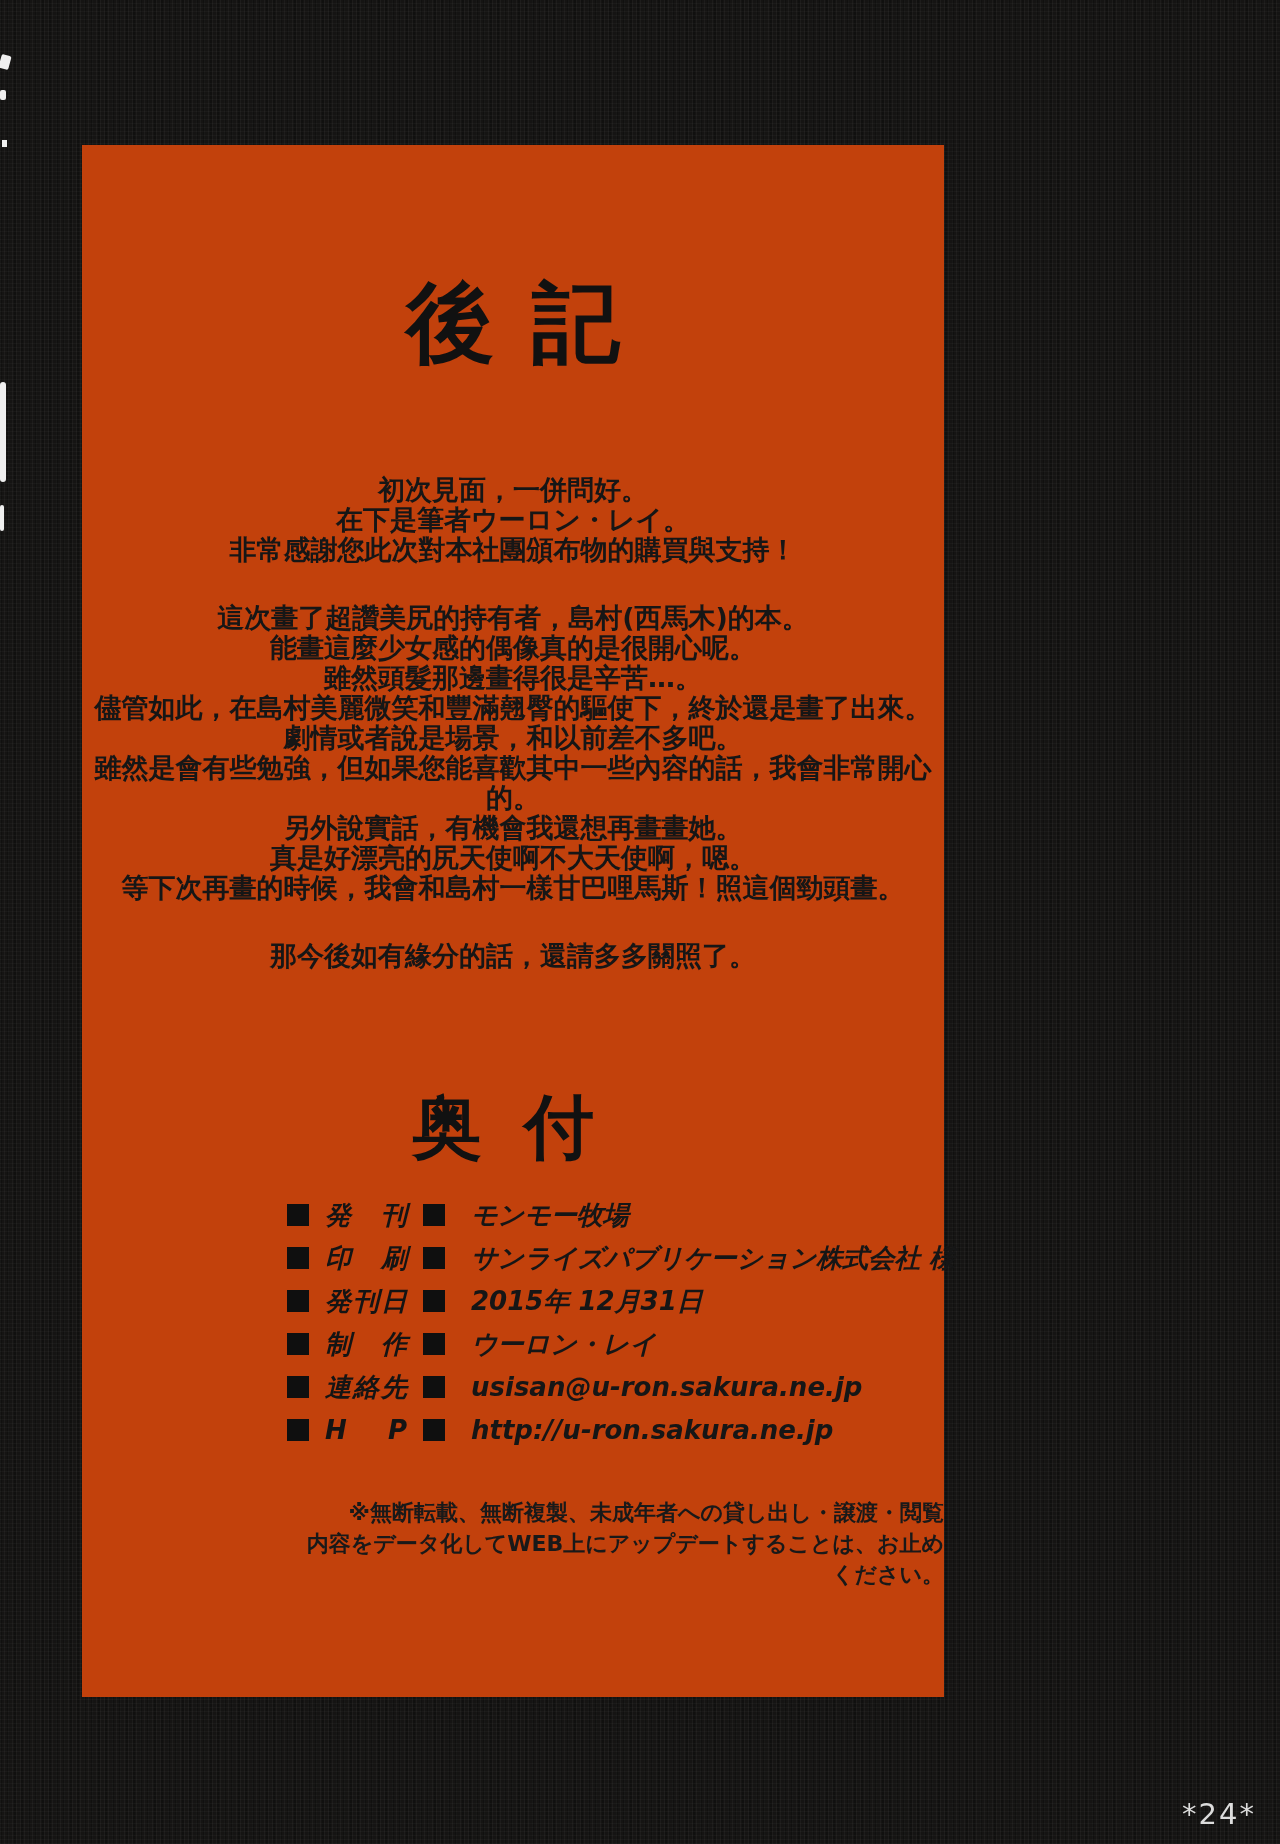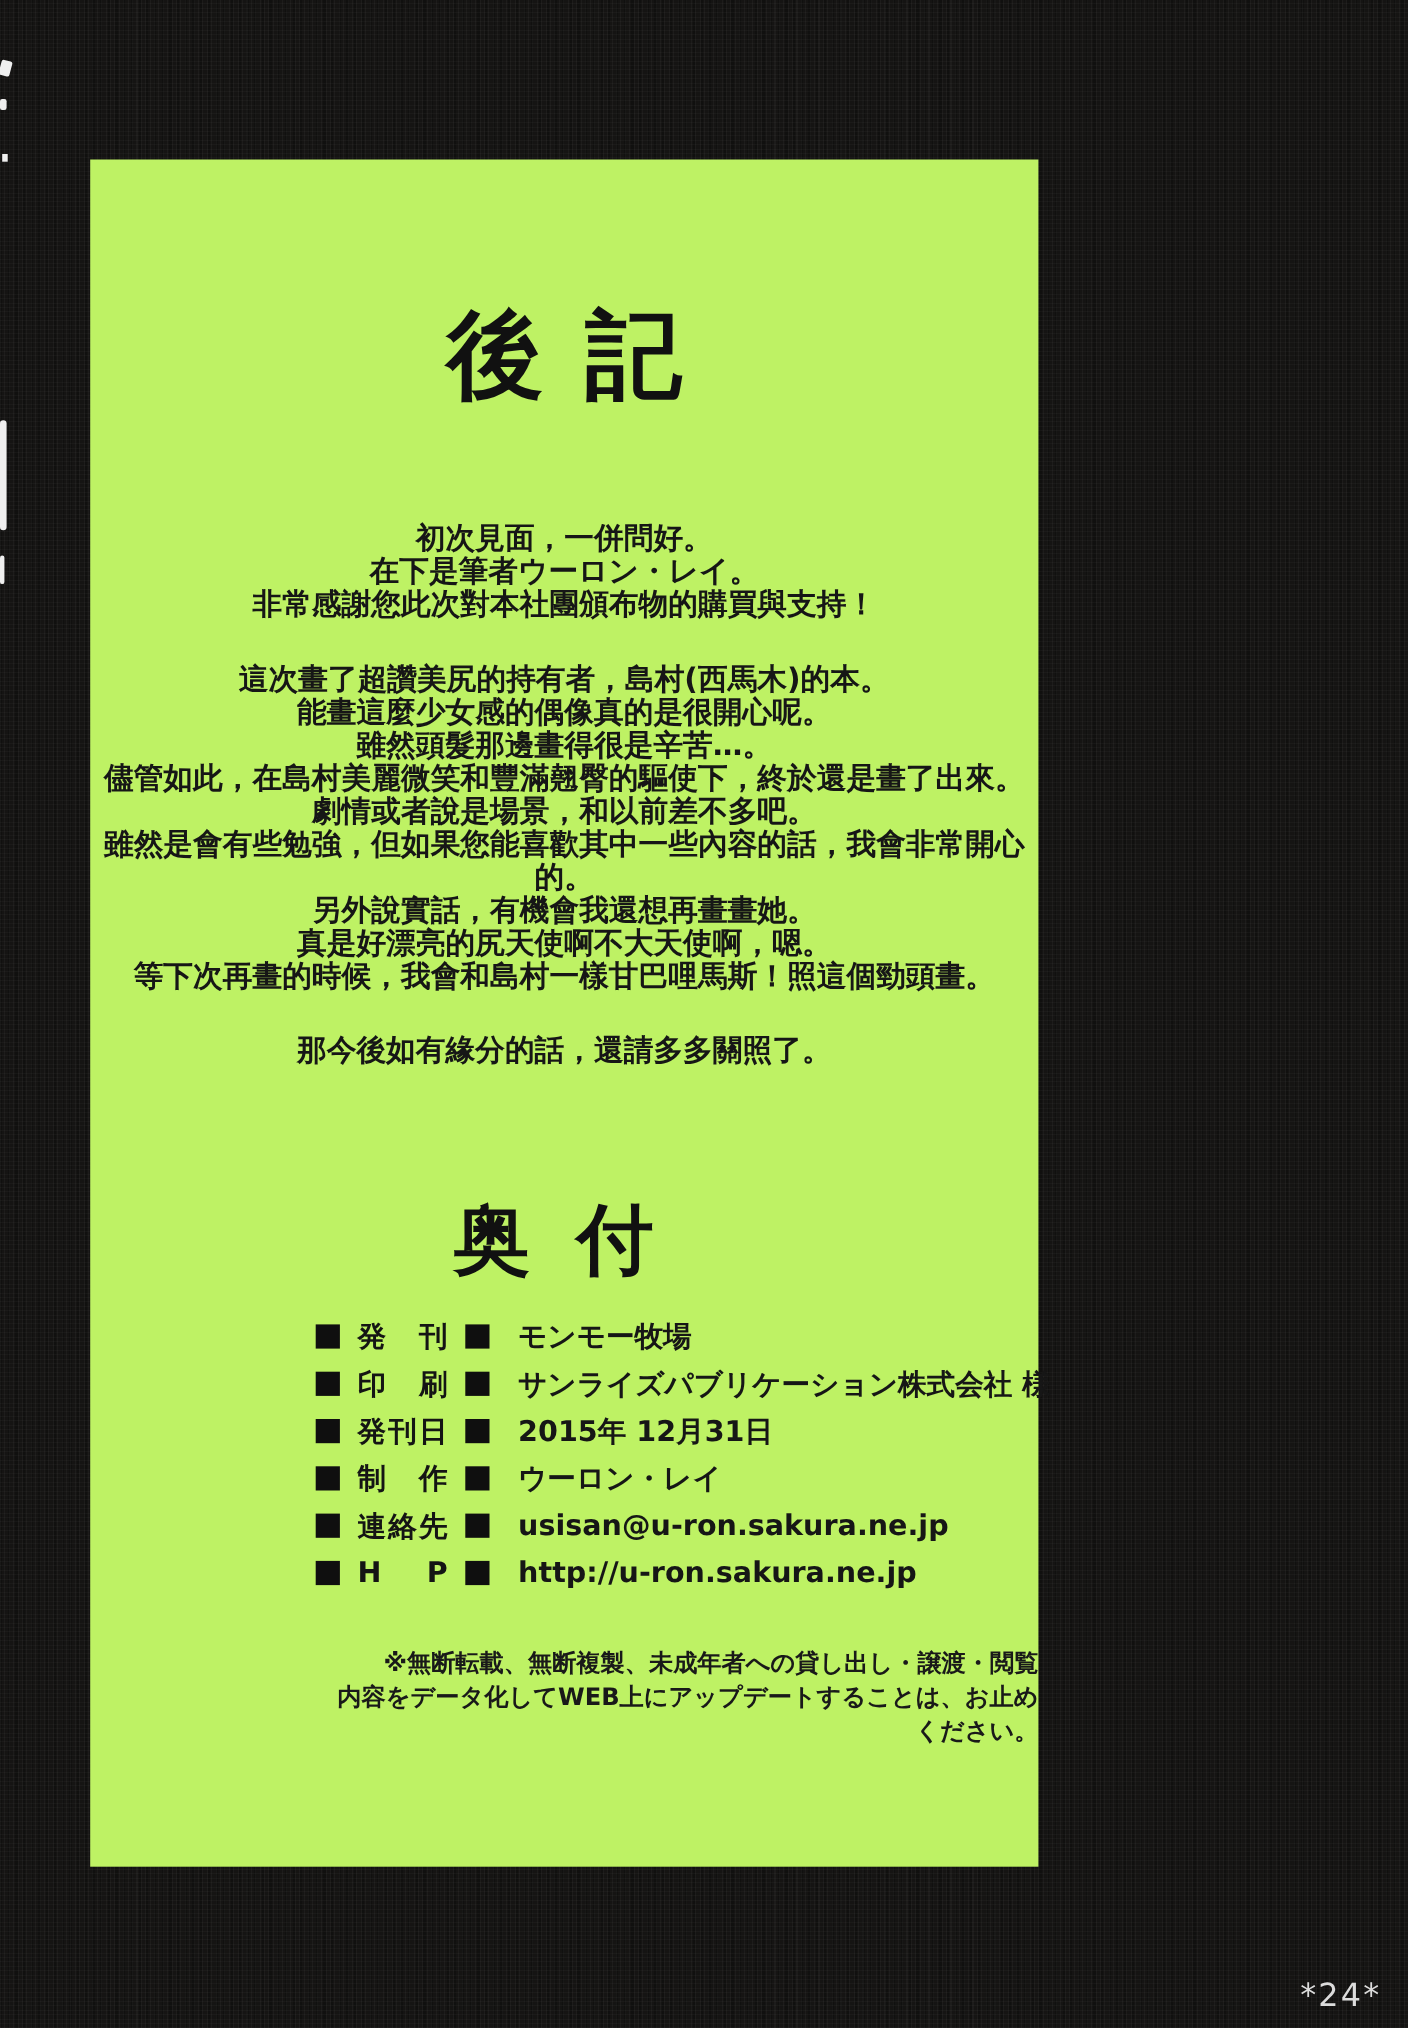--- a/index.html
+++ b/index.html
@@ -17,21 +17,21 @@
       repeating-linear-gradient(90deg, rgba(255,255,255,0.035) 0 1px, rgba(0,0,0,0) 1px 4px),
       repeating-linear-gradient(0deg, rgba(255,255,255,0.028) 0 1px, rgba(0,0,0,0) 1px 4px),
       repeating-linear-gradient(90deg, rgba(0,0,0,0.22) 0 2px, rgba(0,0,0,0) 2px 7px);
   }
   .paper {
     position: absolute;
     left: 82px;
     top: 145px;
     width: 862px;
     height: 1552px;
-    background: #bef264;
+    background: #c2410c;
   }
   .afterword-title {
     position: absolute;
     top: 128px;
     left: 0;
     right: 0;
     margin: 0;
     text-align: center;
     font-size: 88px;
     line-height: 100px;
@@ -72,20 +72,21 @@
   .colophon-rows {
     position: absolute;
     top: 1058px;
     left: 205px;
   }
   .crow {
     display: flex;
     align-items: center;
     height: 24px;
     margin-bottom: 19px;
+    font-style: italic;
   }
   .sq {
     width: 22px;
     height: 22px;
     background: #0f0f0f;
     flex: none;
   }
   .clabel {
     display: inline-block;
     width: 82px;

